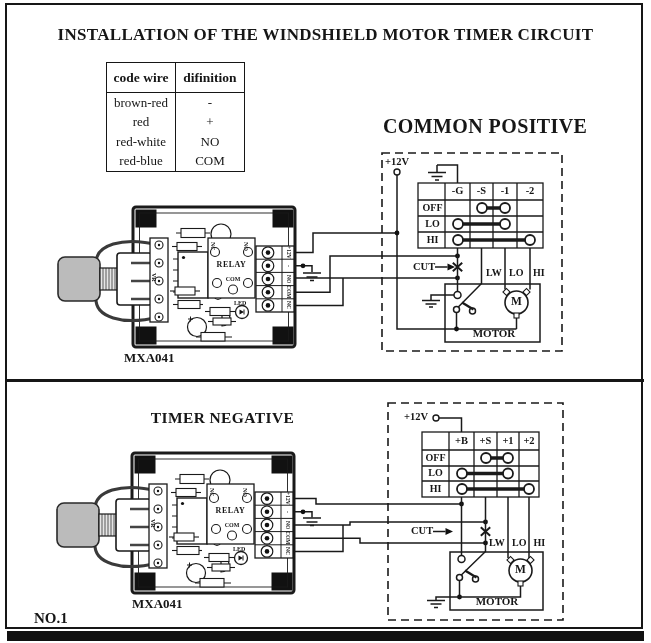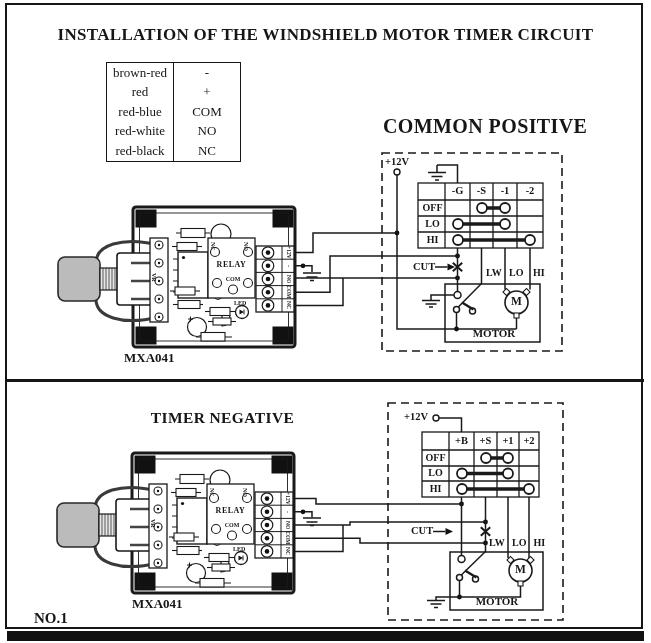--- a/index.html
+++ b/index.html
@@ -22,39 +22,39 @@
 
 <div class="page">
   <div class="frame"></div>
   <div class="divider"></div>
   <div class="botbar"></div>
 
   <div class="title">INSTALLATION OF THE WINDSHIELD MOTOR TIMER CIRCUIT</div>
 
   <table class="wt">
     <tbody>
+        <tr>
+      <th>code wire</th>
+      <th>difinition</th>
+    </tr>
     <tr>
           <td>brown-red</td>
           <td>-</td>
         </tr>
     <tr>
           <td>red</td>
           <td>+</td>
         </tr>
     <tr>
-          <td>red-blue</td>
-          <td>COM</td>
-        </tr>
-    <tr>
           <td>red-white</td>
           <td>NO</td>
         </tr>
     <tr>
-          <td>red-black</td>
-          <td>NC</td>
+          <td>red-blue</td>
+          <td>COM</td>
         </tr>
   </tbody>
     </table>
 
   <svg class="art" width="651" height="643" viewBox="0 0 651 643">
     <defs>
       <g id="pcb" stroke="#1a1a1a" fill="none">
         <rect x="133" y="207" width="162" height="140" rx="3" fill="#fff" stroke-width="3"></rect>
         <g fill="#111" stroke="none">
           <rect x="135.5" y="209.5" width="21" height="18"></rect>

